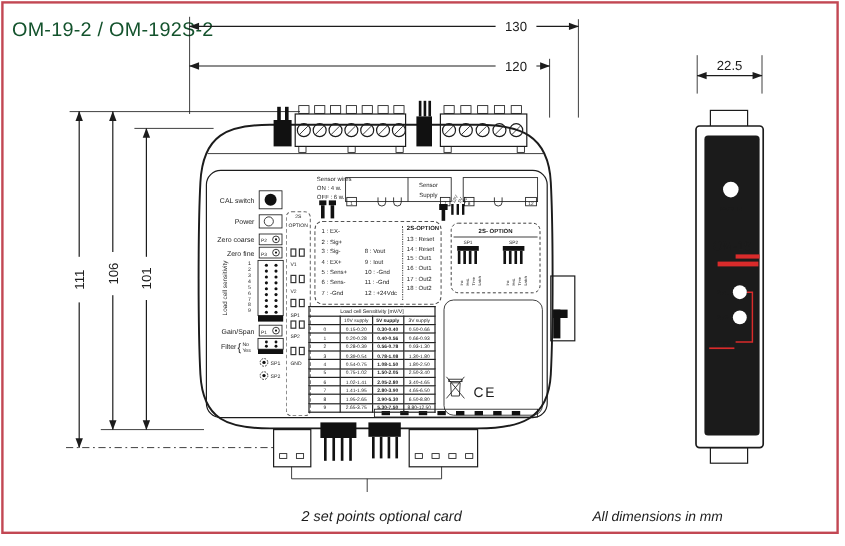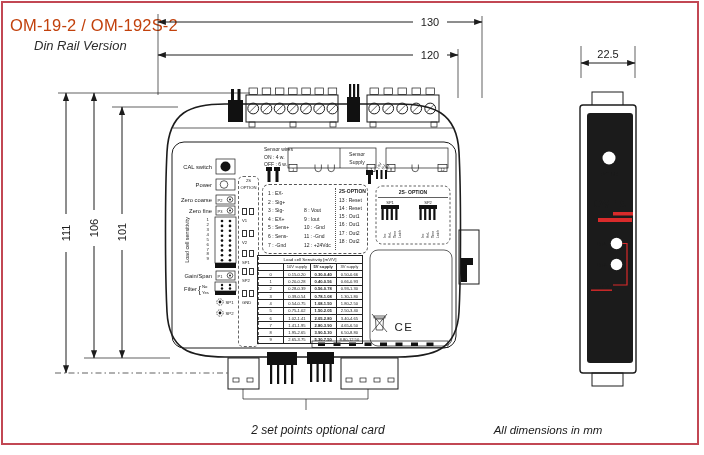--- a/index.html
+++ b/index.html
@@ -1,21 +1,21 @@
 <!DOCTYPE html>
 <html><head>
 <meta charset="utf-8">
 <style>
   html,body{margin:0;padding:0;background:#fff;}
   #stage{position:relative;width:704px;height:455px;background:#fff;overflow:hidden;
          font-family:"Liberation Sans",sans-serif;color:#1c1c1c;}
   #frame{position:absolute;left:1px;top:1px;width:698px;height:444px;
          border:2px solid #c24753;box-sizing:border-box;pointer-events:none;}
   #main-svg{position:absolute;left:0;top:0;}
-  #title{position:absolute;left:10px;top:16px;font-size:16.5px;color:#c2410c;letter-spacing:.2px;}
+  #title{position:absolute;left:10px;top:16px;font-size:16.5px;color:#14532d;letter-spacing:.2px;}
   #variant{position:absolute;left:34px;top:38px;font-size:13px;font-style:italic;color:#2d2d2d;}
   
   #pinout{position:absolute;left:262px;top:184px;width:106px;height:70px;
           border:1px dashed #555;border-radius:7px;box-sizing:border-box;}
   #pinout .col{position:absolute;font-size:5px;line-height:8.6px;white-space:nowrap;}
   #pin-col1{left:5px;top:4px;}
   #pin-col2{left:41px;top:21.2px;}
   #pin-col3{position:absolute;left:76px;top:3px;font-size:5px;white-space:nowrap;}
   #pin-col3 .opt-title{font-weight:bold;margin-bottom:1.5px;}
   #pin-col3-items{line-height:8.3px;}
@@ -50,21 +50,20 @@
   .ln{stroke:#1c1c1c;fill:none;stroke-width:1;}
   .thin{stroke:#1c1c1c;fill:none;stroke-width:.7;}
   .dimtx{font-size:11px;}
 </style>
 </head>
 <body>
 
 <div id="stage">
   <div id="frame"></div>
   <div id="title">OM-19-2 / OM-192S-2</div>
-  <div id="variant">Din Rail Version</div>
 
   <svg id="main-svg" width="704" height="455" viewBox="0 0 704 455">
     <defs>
       <marker id="arr" viewBox="0 0 10 8" markerWidth="9" markerHeight="7" refX="9.5" refY="4" orient="auto-start-reverse">
         <path d="M0.5,0.5 L10,4 L0.5,7.5 z" fill="#1c1c1c"></path>
       </marker>
     </defs>
 
     <g>
       <line class="thin" x1="158" y1="14" x2="158" y2="95"></line>

